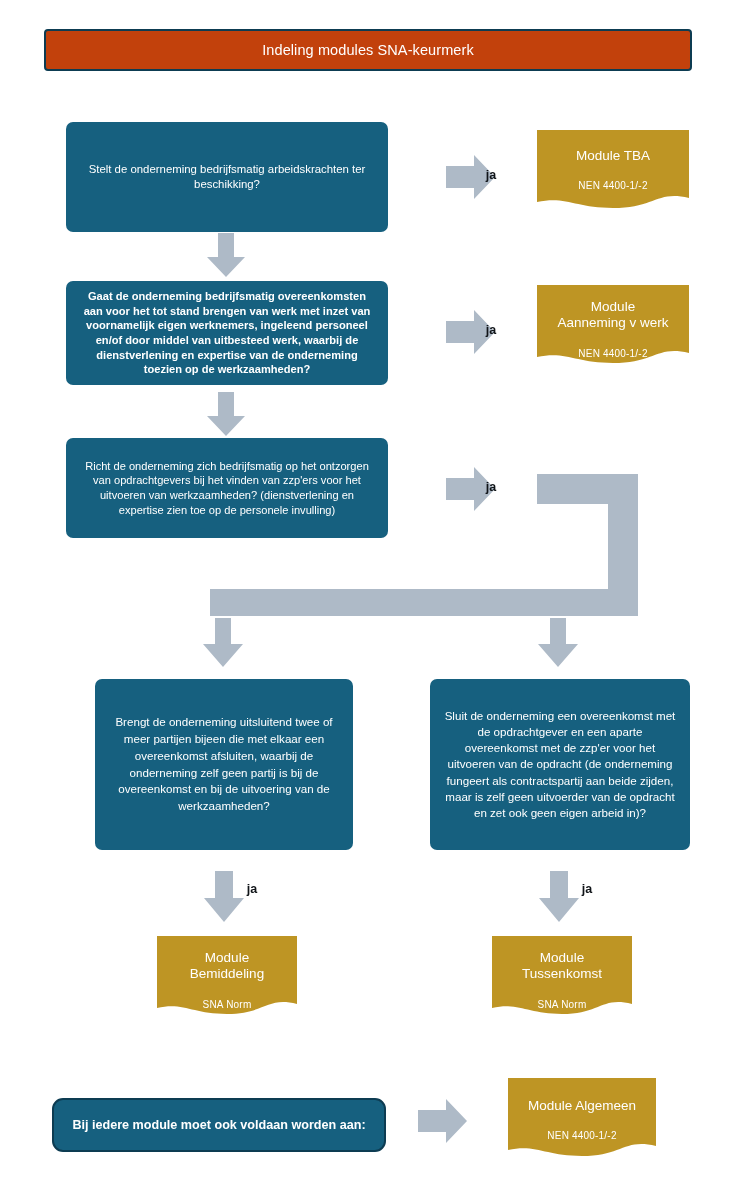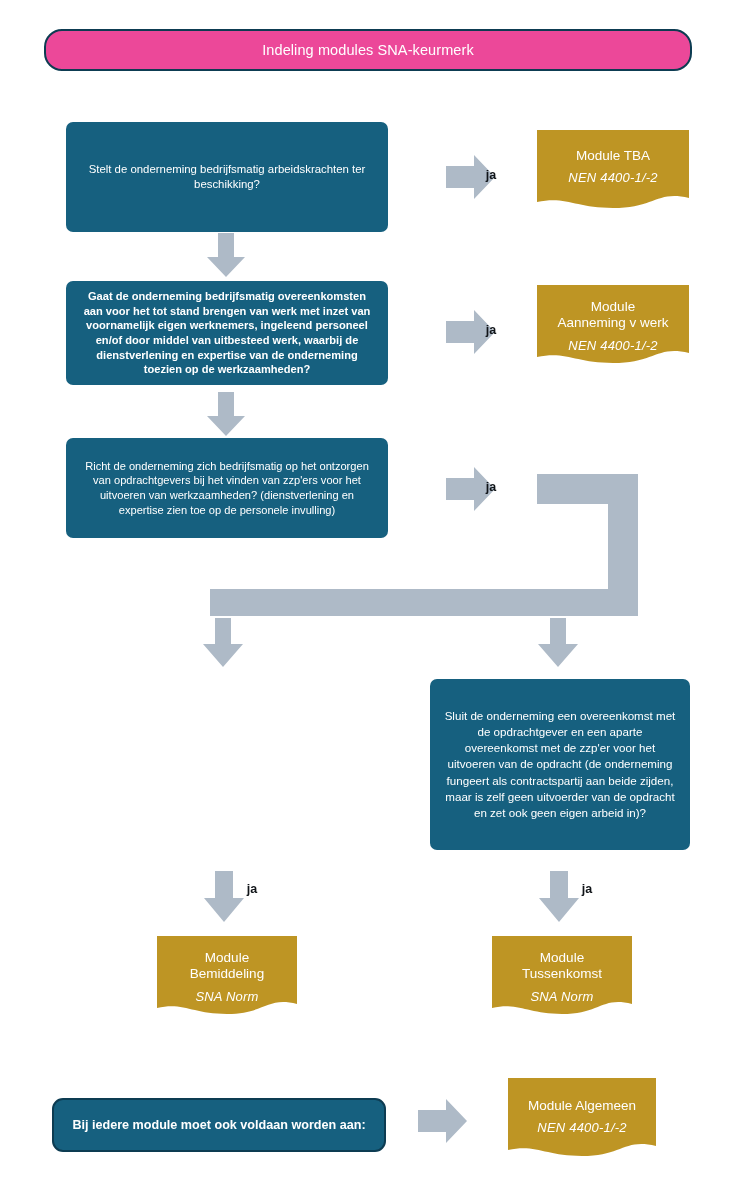--- a/index.html
+++ b/index.html
@@ -21,23 +21,23 @@
   }
 
   
   .node {
     position: absolute;
     box-sizing: border-box;
   }
 
   
   .banner {
-    background: #ec4899;
+    background: #c2410c;
     border: 2px solid #0d3c52;
-    border-radius: 18px;
+    border-radius: 4px;
     color: #ffffff;
     display: flex;
     align-items: center;
     justify-content: center;
     text-align: center;
     font-size: 14.5px;
     letter-spacing: .1px;
   }
 
   
@@ -88,24 +88,23 @@
     color: #ffffff;
     line-height: 1.22;
     pointer-events: none;
   }
   .gold .label .main {
     display: block;
     font-size: 13.5px;
   }
   .gold .label .sub {
     display: block;
-    font-size: 13px;
-    margin-top: 6px;
+    font-size: 10px;
+    margin-top: 16px;
     letter-spacing: .2px;
-    font-style: italic;
   }
 
   
   .bar {
     position: absolute;
     background: #AEBAC7;
   }
   .arrow-svg { position: absolute; }
   .arrow-svg svg { display: block; }
   .ja {
@@ -208,20 +207,23 @@
       <polygon points="13,0 29,0 29,26 41,26 21,49 1,26 13,26" fill="#AEBAC7"></polygon>
     </svg>
   </div>
 
   <div class="arrow-svg" style="left:537px; top:618px;">
     <svg width="42" height="50" viewBox="0 0 42 50">
       <polygon points="13,0 29,0 29,26 41,26 21,49 1,26 13,26" fill="#AEBAC7"></polygon>
     </svg>
   </div>
 
+  <div class="node qbox" style="left:95px; top:679px; width:258px; height:171px; font-size:11.6px; line-height:1.44;">
+    <span class="txt">Brengt de onderneming uitsluitend twee of meer partijen bijeen die met elkaar een overeenkomst afsluiten, waarbij de onderneming zelf geen partij is bij de overeenkomst en bij de uitvoering van de werkzaamheden?</span>
+  </div>
 
   <div class="node qbox" style="left:430px; top:679px; width:260px; height:171px; font-size:11.6px; line-height:1.40;">
     <span class="txt">Sluit de onderneming een overeenkomst met de opdrachtgever en een aparte overeenkomst met de zzp'er voor het uitvoeren van de opdracht (de onderneming fungeert als contractspartij aan beide zijden, maar is zelf geen uitvoerder van de opdracht en zet ook geen eigen arbeid in)?</span>
   </div>
 
   <div class="arrow-svg" style="left:203px; top:871px;">
     <svg width="42" height="52" viewBox="0 0 42 52">
       <polygon points="12,0 30,0 30,27 41,27 21,51 1,27 12,27" fill="#AEBAC7"></polygon>
     </svg>
   </div>

